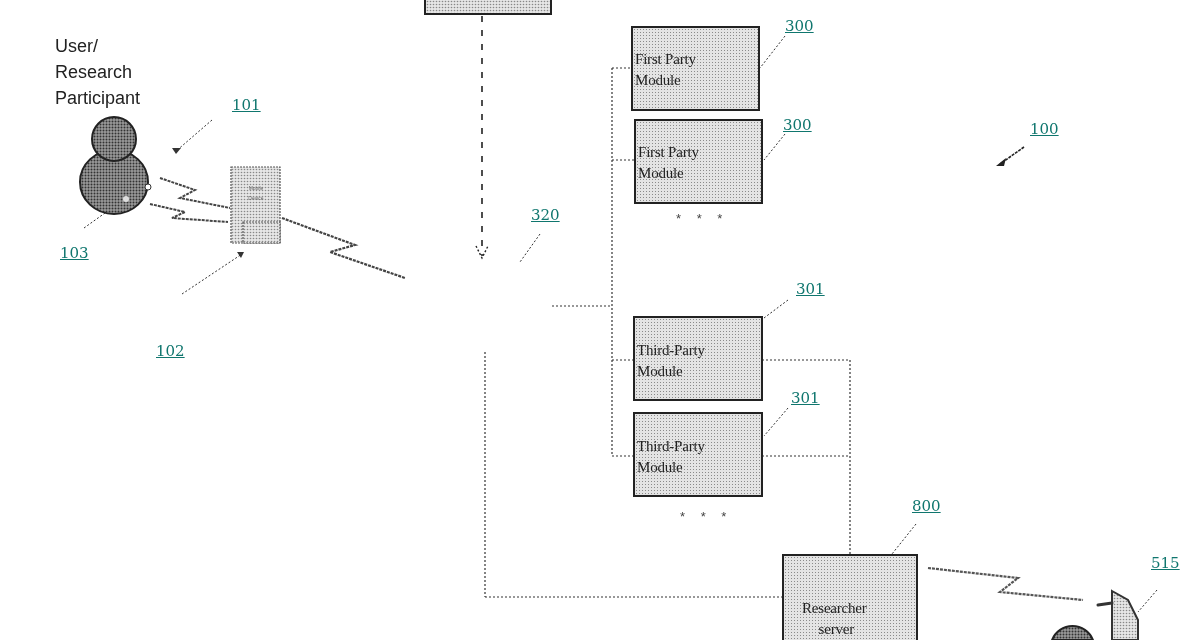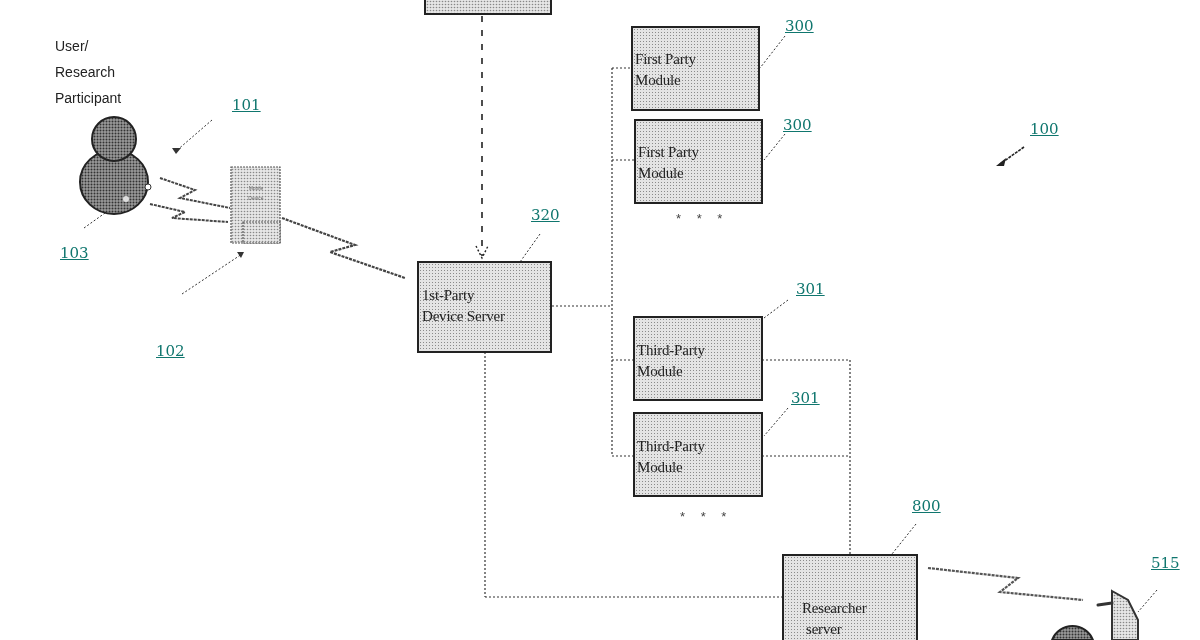--- a/index.html
+++ b/index.html
@@ -4,21 +4,21 @@
   <style>
     html, body { margin:0; padding:0; background:#ffffff; }
     body { width:1200px; height:640px; overflow:hidden; position:relative; font-family:"Liberation Sans", sans-serif; }
     #diagram { position:absolute; left:0; top:0; width:1200px; height:640px; }
     .box { position:absolute; border:2px solid #222; box-sizing:border-box;
       background-color:#e4e4e4;
       background-image: radial-gradient(#8a8a8a 0.8px, transparent 1px);
       background-size:3px 3px; }
     .box-label { position:absolute; font-size:15px; color:#222; line-height:21px; letter-spacing:-0.2px;font-family:Liberation Serif, serif; }
     .ref { position:absolute; font-family:"DejaVu Serif", serif; font-size:15px; color:#0f766e;text-decoration:underline; }
-    .title-text { position:absolute; font-size:14px; line-height:26px; color:#222; }
+    .title-text { position:absolute; font-size:18px; line-height:26px; color:#222; }
     .dots { position:absolute; font-size:13px; color:#444; letter-spacing:6px; }
     svg text { font-family:"Liberation Sans", sans-serif; }
   </style>
 </head>
 <body>
 
 <div id="diagram">
 
   <svg width="1200" height="640" style="position:absolute;left:0;top:0">
     <defs>
@@ -119,41 +119,35 @@
     </div>
   </div>
   <div class="box" style="left:634px;top:119px;width:129px;height:85px;">
     <div class="box-label" style="left:2px;top:21px;">
       <div>First Party</div>
       <div>Module</div>
     </div>
   </div>
   <div class="dots" style="left:676px;top:211px;">* * *</div>
 
-  <div class="box" style="left:417px;top:261px;width:135px;height:92px;">
-    <div class="box-label" style="left:3px;top:22px;">
-      <div>1st-Party</div>
-      <div>Device Server</div>
-    </div>
-  </div>
 
   <div class="box" style="left:633px;top:316px;width:130px;height:85px;">
     <div class="box-label" style="left:2px;top:22px;">
       <div>Third-Party</div>
       <div>Module</div>
     </div>
   </div>
   <div class="box" style="left:633px;top:412px;width:130px;height:85px;">
     <div class="box-label" style="left:2px;top:22px;">
       <div>Third-Party</div>
       <div>Module</div>
     </div>
   </div>
   <div class="dots" style="left:680px;top:509px;">* * *</div>
 
   <div class="box" style="left:782px;top:554px;width:136px;height:100px;">
     <div class="box-label" style="left:18px;top:22px;margin-top:20px;">
       <div>Researcher</div>
-      <div style="padding-left:4px;">server</div>
+      <div style="padding-left:4px;text-align:center;">server</div>
     </div>
   </div>
 
 </div>
 
 </body></html>

